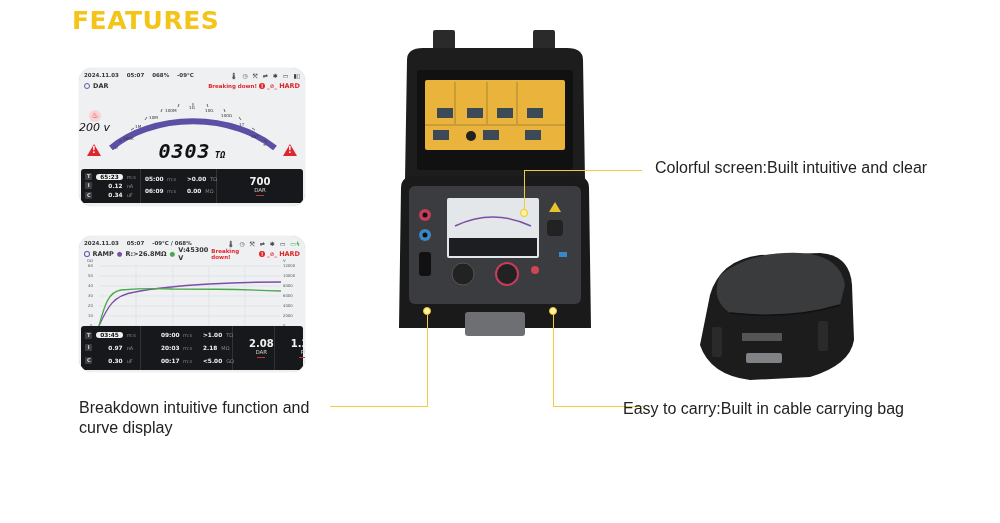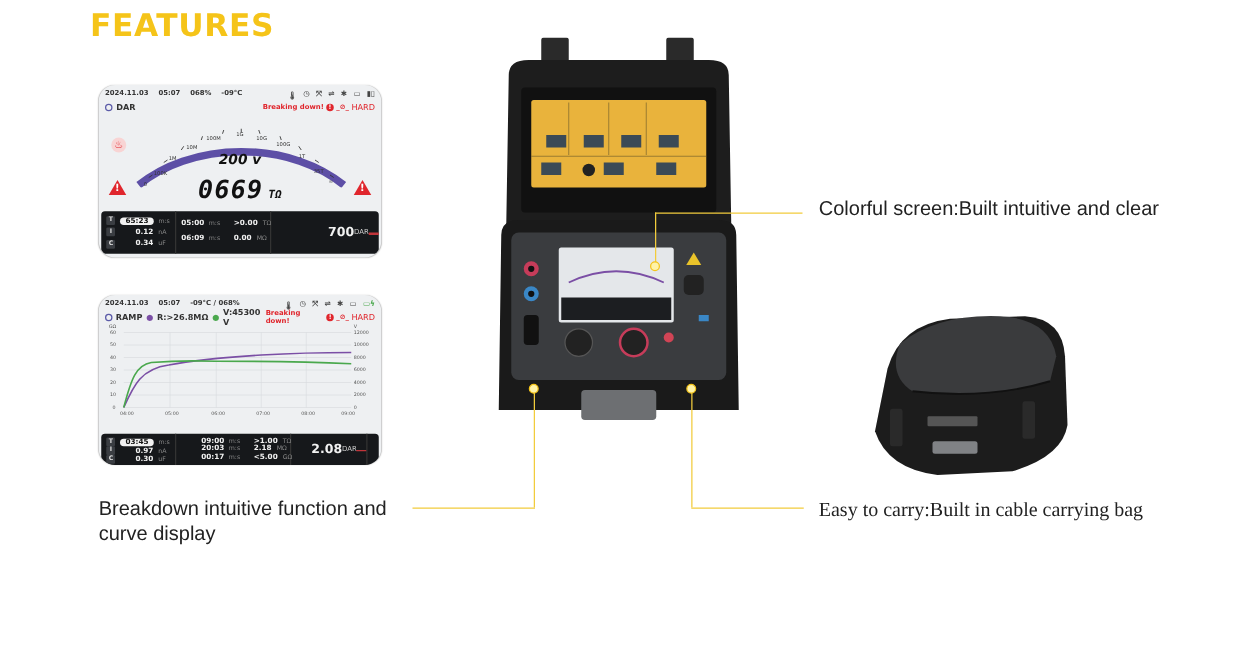--- a/index.html
+++ b/index.html
@@ -14,63 +14,63 @@
   .screen2 { top: 236px; height: 136px; }
 
   .status-bar { position: absolute; left: 5px; top: 4px; right: 5px; height: 8px; font-size: 5.5px; color: #333; font-weight: bold; display: flex; justify-content: space-between; }
   .status-left span { margin-right: 6px; }
   .status-icons { display: flex; gap: 5px; color: #444; font-size: 6px; }
   .mode-row { position: absolute; left: 5px; top: 13px; right: 5px; height: 9px; display: flex; justify-content: space-between; align-items: center; font-size: 6.5px; font-weight: bold; }
   .mode-left { display: flex; align-items: center; gap: 3px; color: #333; }
   .mode-left .gear { width: 6px; height: 6px; border: 1.2px solid #5b5ba8; border-radius: 50%; display: inline-block; }
   .breaking { color: #e0262d; font-size: 5.5px; display: flex; align-items: center; gap: 2px; }
   .breaking .dot { width: 6px; height: 6px; background: #e0262d; border-radius: 50%; display: inline-block; color: #fff; font-size: 5px; text-align: center; line-height: 6px; }
-  .hard { font-size: 6.5px; font-weight: normal; }
+  .hard { font-size: 6.5px; font-weight: bold; }
 
   .flame { position: absolute; left: 10px; top: 42px; width: 12px; height: 12px; border-radius: 50%; background: #f8d4d4; color: #e0262d; font-size: 8px; text-align: center; line-height: 12px; }
   .warn { position: absolute; top: 76px; width: 0; height: 0; border-left: 7px solid transparent; border-right: 7px solid transparent; border-bottom: 12px solid #e0262d; }
   .warn::after { content: "!"; position: absolute; left: -2px; top: 2px; color: #fff; font-size: 8px; font-weight: bold; }
   .warn-left { left: 8px; }
   .warn-right { right: 8px; }
 
   .gauge { position: absolute; left: 14px; top: 22px; width: 200px; height: 60px; }
-  .voltage { position: absolute; left: 0; right: 0; top: 53px; text-align: center; font-size: 11px; font-style: italic; font-weight: bold; color: #111; }
+  .voltage { position: absolute; left: 0; right: 0; top: 53px; font-size: 11px; font-style: italic; font-weight: normal; color: #111; }
   .reading { position: absolute; left: 0; right: 0; top: 71px; text-align: center; font-family: "DejaVu Sans Mono", monospace; font-size: 20px; font-style: italic; font-weight: bold; color: #111; letter-spacing: 1px; }
   .reading .unit { font-size: 9px; margin-left: 4px; letter-spacing: 0; }
 
   .bottom-panel { position: absolute; left: 2px; right: 2px; background: #16181b; border-radius: 3px; display: flex; color: #f1f1f1; font-size: 5.8px; }
   .screen1 .bottom-panel { top: 101px; height: 34px; }
-  .screen2 .bottom-panel { top: 111px; height: 25px; gap: 16px; }
+  .screen2 .bottom-panel { top: 90px; height: 44px; gap: 16px; }
   .bp-sec { border-right: 1px solid #333; padding: 3px 4px; display: flex; flex-direction: column; justify-content: space-around; }
   .bp-sec:last-child { border-right: none; }
   .bp-row { display: flex; align-items: center; gap: 4px; height: 9px; }
   .bp-label { background: #3a3d42; color: #ddd; width: 8px; height: 7px; font-size: 5px; text-align: center; line-height: 7px; border-radius: 1px; font-weight: bold; }
   .bp-val { width: 28px; text-align: right; font-weight: bold; }
   .bp-val.pill { background: #f1f1f1; color: #111; border-radius: 5px; text-align: center; padding: 0 2px; }
   .bp-unit { color: #8a8a8a; font-size: 5px; width: 10px; }
   .bp-time { font-weight: bold; width: 18px; }
   .bp-tunit { color: #888; font-size: 5px; width: 8px; }
   .bp-res { font-weight: bold; width: 22px; text-align: right; margin-left: 8px; }
   .bp-runit { color: #888; font-size: 5px; width: 8px; }
-  .bp-big { flex: 1; display: flex; flex-direction: row; align-items: center; justify-content: flex-end; }
+  .bp-big { flex: 1; display: flex; flex-direction: column; align-items: center; justify-content: center; }
   .bp-big .num { font-size: 10px; font-weight: bold; }
   .bp-big .lbl { font-size: 5.5px; color: #ccc; }
   .bp-big .dash { width: 8px; height: 1.2px; background: #c0343a; margin-top: 2px; }
 
   .chart { position: absolute; left: 6px; top: 22px; width: 214px; height: 76px; }
 
   
   .device { position: absolute; left: 395px; top: 30px; width: 200px; height: 325px; }
   .bag { position: absolute; left: 690px; top: 245px; width: 170px; height: 140px; }
 
   
   .callout { position: absolute; font-size: 16px; color: #222; line-height: 20px; font-family: "Liberation Sans", "DejaVu Sans", sans-serif; }
   .callout-screen { left: 655px; top: 158px; width: 290px; }
   .callout-breakdown { left: 79px; top: 398px; width: 260px; }
-  .callout-carry { left: 655px; top: 399px; width: 300px; font-family: Liberation Serif, serif; }
+  .callout-carry { left: 623px; top: 399px; width: 300px; }
   .line { position: absolute; background: #f2cc3c; }
   .marker { position: absolute; width: 8px; height: 8px; border-radius: 50%; background: #fff3a8; border: 1.5px solid #f5c419; }
 </style>
 </head>
 <body>
 
 <div class="title">FEATURES</div>
 
 <div class="screen screen1">
   <div class="status-bar">
@@ -128,21 +128,21 @@
         <text x="96" y="19">1G</text>
       <text x="112" y="22">10G</text>
         <text x="128" y="27">100G</text>
         <text x="146" y="36">1T</text>
       <text x="158" y="48">35T</text>
         <text x="170" y="56">∞</text>
     </g>
   </svg>
   <div class="voltage">200 v</div>
   <div class="reading">
-    <span>0669</span><span class="unit">TΩ</span>
+    <span>0303</span><span class="unit">TΩ</span>
   </div>
   <div class="warn warn-left"></div>
   <div class="warn warn-right"></div>
 
   <div class="bottom-panel">
     <div class="bp-sec" style="width:60px">
       <div class="bp-row">
           <span class="bp-label">T</span>
           <span class="bp-val pill">65:23</span>
           <span class="bp-unit">m:s</span>

